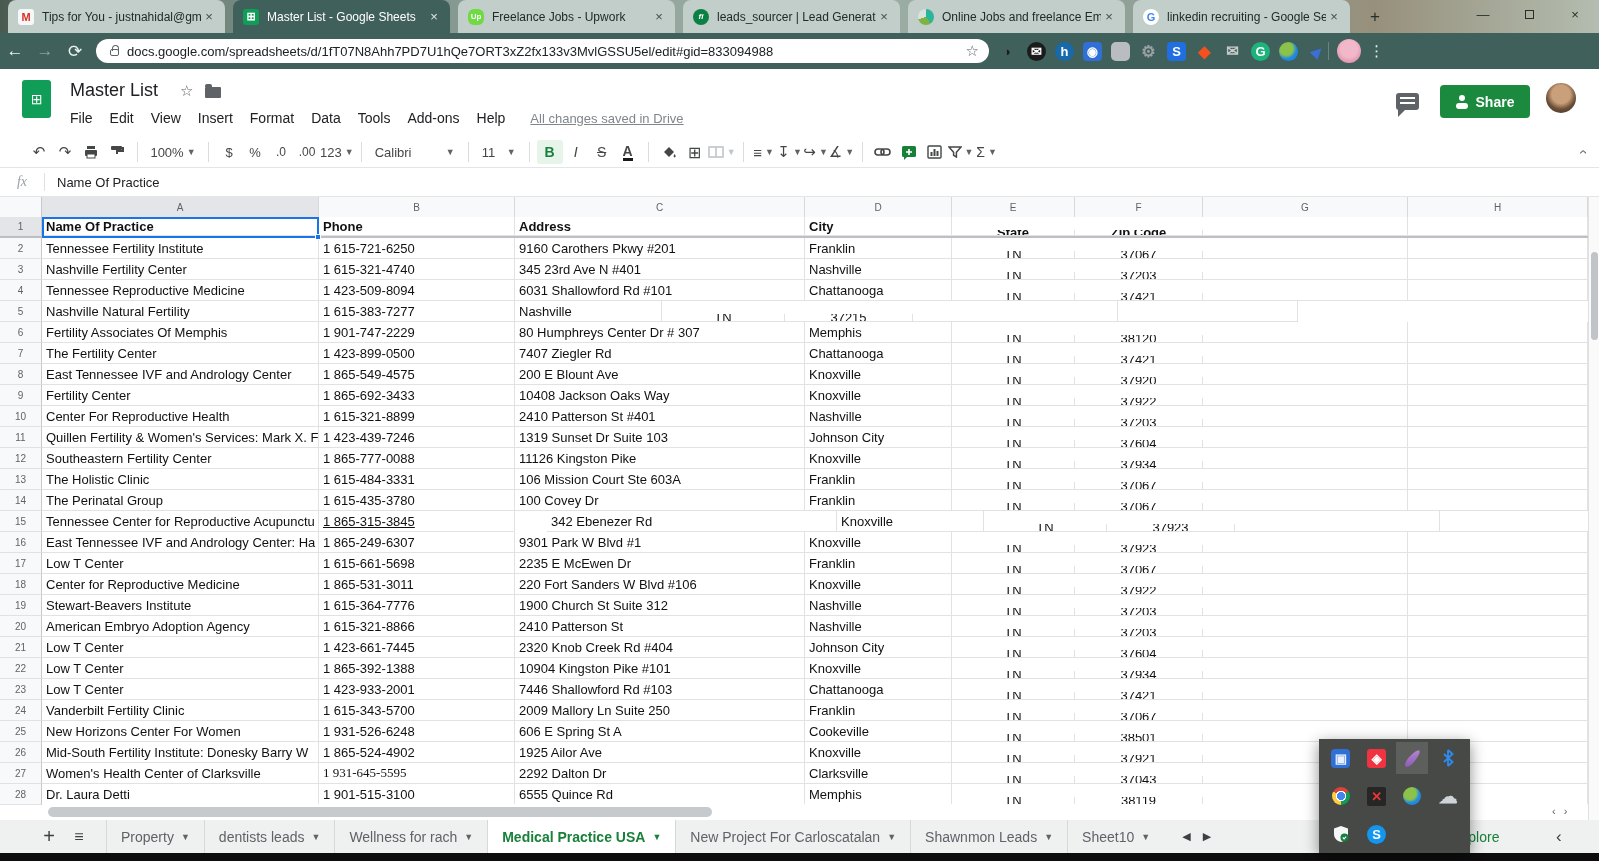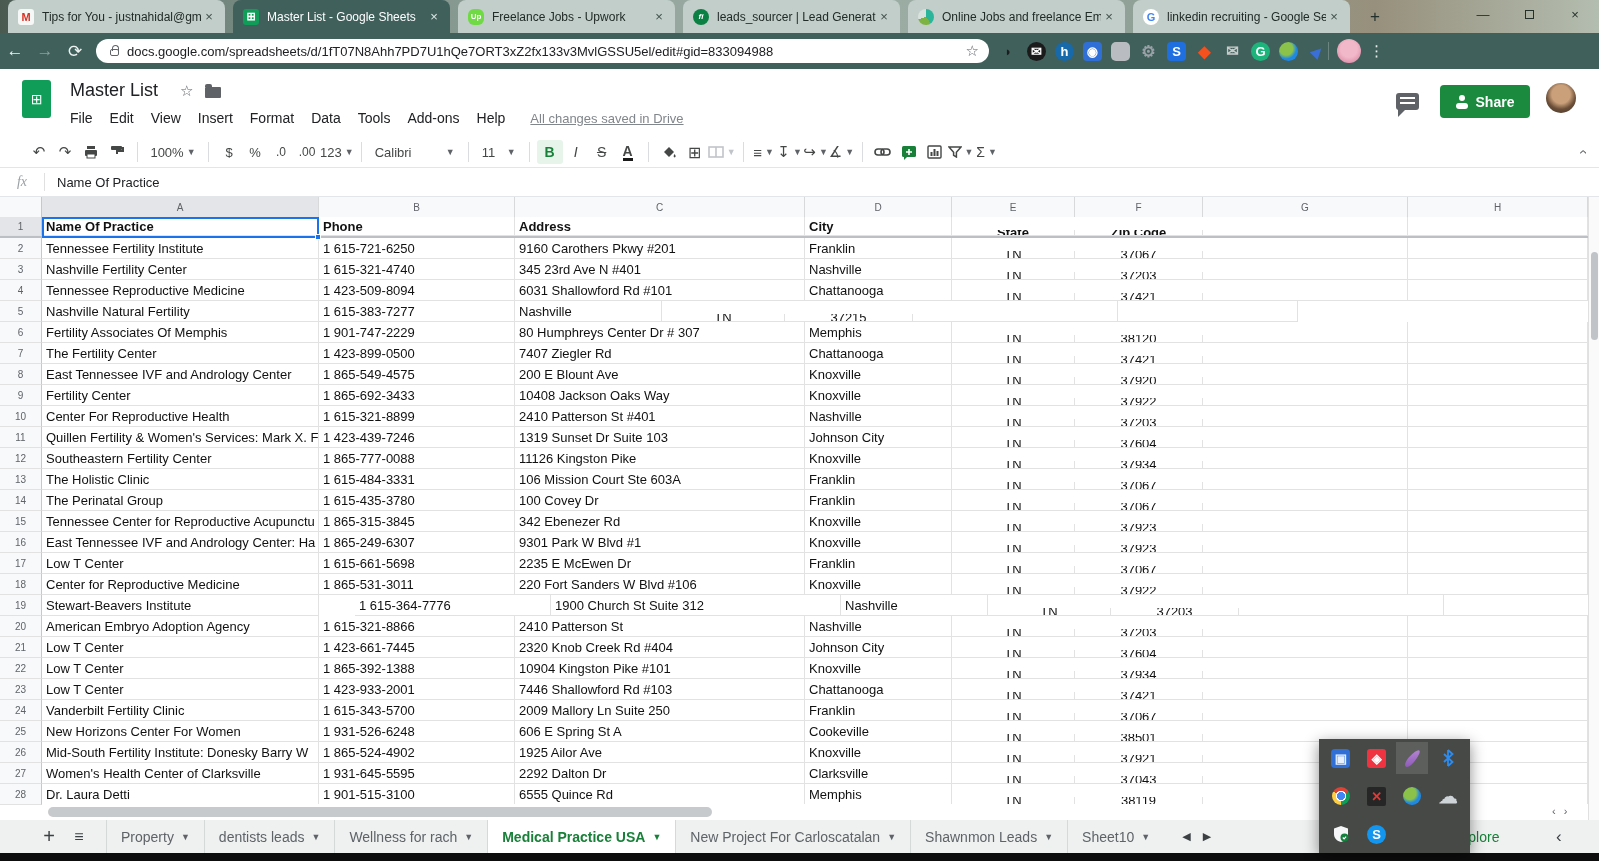--- a/index.html
+++ b/index.html
@@ -551,22 +551,22 @@
         <div class="g-cell" style="width: 290px;">100 Covey Dr</div>
         <div class="g-cell" style="width: 147px;">Franklin</div>
         <div class="g-cell center" style="width: 123px;">TN</div>
         <div class="g-cell center" style="width: 128px;">37067</div>
         <div class="g-cell" style="width: 205px;"></div>
         <div class="g-cell" style="width: 180px;"></div>
       </div>
       <div class="g-row">
         <div class="g-num">15</div>
         <div class="g-cell" style="width: 277px;">Tennessee Center for Reproductive Acupunctu</div>
-        <div class="g-cell" style="width: 196px;">1 865-315-3845</div>
-        <div class="g-cell" style="width: 290px;">342 Ebenezer Rd</div>
+        <div class="g-cell" style="width: 196px; text-decoration: underline;">1 865-315-3845</div>
+        <div class="g-cell" style="width: 290px; margin-left: 32px;">342 Ebenezer Rd</div>
         <div class="g-cell" style="width: 147px;">Knoxville</div>
         <div class="g-cell center" style="width: 123px;">TN</div>
         <div class="g-cell center" style="width: 128px;">37923</div>
         <div class="g-cell" style="width: 205px;"></div>
         <div class="g-cell" style="width: 180px;"></div>
       </div>
       <div class="g-row">
         <div class="g-num">16</div>
         <div class="g-cell" style="width: 277px;">East Tennessee IVF and Andrology Center: Ha</div>
         <div class="g-cell" style="width: 196px;">1 865-249-6307</div>
@@ -595,21 +595,21 @@
         <div class="g-cell" style="width: 290px;">220 Fort Sanders W Blvd #106</div>
         <div class="g-cell" style="width: 147px;">Knoxville</div>
         <div class="g-cell center" style="width: 123px;">TN</div>
         <div class="g-cell center" style="width: 128px;">37922</div>
         <div class="g-cell" style="width: 205px;"></div>
         <div class="g-cell" style="width: 180px;"></div>
       </div>
       <div class="g-row">
         <div class="g-num">19</div>
         <div class="g-cell" style="width: 277px;">Stewart-Beavers Institute</div>
-        <div class="g-cell" style="width: 196px; margin-left: 36px;">1 615-364-7776</div>
+        <div class="g-cell" style="width: 196px;">1 615-364-7776</div>
         <div class="g-cell" style="width: 290px;">1900 Church St Suite 312</div>
         <div class="g-cell" style="width: 147px;">Nashville</div>
         <div class="g-cell center" style="width: 123px;">TN</div>
         <div class="g-cell center" style="width: 128px;">37203</div>
         <div class="g-cell" style="width: 205px;"></div>
         <div class="g-cell" style="width: 180px;"></div>
       </div>
       <div class="g-row">
         <div class="g-num">20</div>
         <div class="g-cell" style="width: 277px;">American Embryo Adoption Agency</div>
@@ -683,21 +683,21 @@
         <div class="g-cell" style="width: 290px;">1925 Ailor Ave</div>
         <div class="g-cell" style="width: 147px;">Knoxville</div>
         <div class="g-cell center" style="width: 123px;">TN</div>
         <div class="g-cell center" style="width: 128px;">37921</div>
         <div class="g-cell" style="width: 205px;"></div>
         <div class="g-cell" style="width: 180px;"></div>
       </div>
       <div class="g-row">
         <div class="g-num">27</div>
         <div class="g-cell" style="width: 277px;">Women's Health Center of Clarksville</div>
-        <div class="g-cell" style="width: 196px;">1 931-645-5595</div>
+        <div class="g-cell" style="width: 196px; font-family: Liberation Serif, serif;">1 931-645-5595</div>
         <div class="g-cell" style="width: 290px;">2292 Dalton Dr</div>
         <div class="g-cell" style="width: 147px;">Clarksville</div>
         <div class="g-cell center" style="width: 123px;">TN</div>
         <div class="g-cell center" style="width: 128px;">37043</div>
         <div class="g-cell" style="width: 205px;"></div>
         <div class="g-cell" style="width: 180px;"></div>
       </div>
       <div class="g-row">
         <div class="g-num">28</div>
         <div class="g-cell" style="width: 277px;">Dr. Laura Detti</div>

